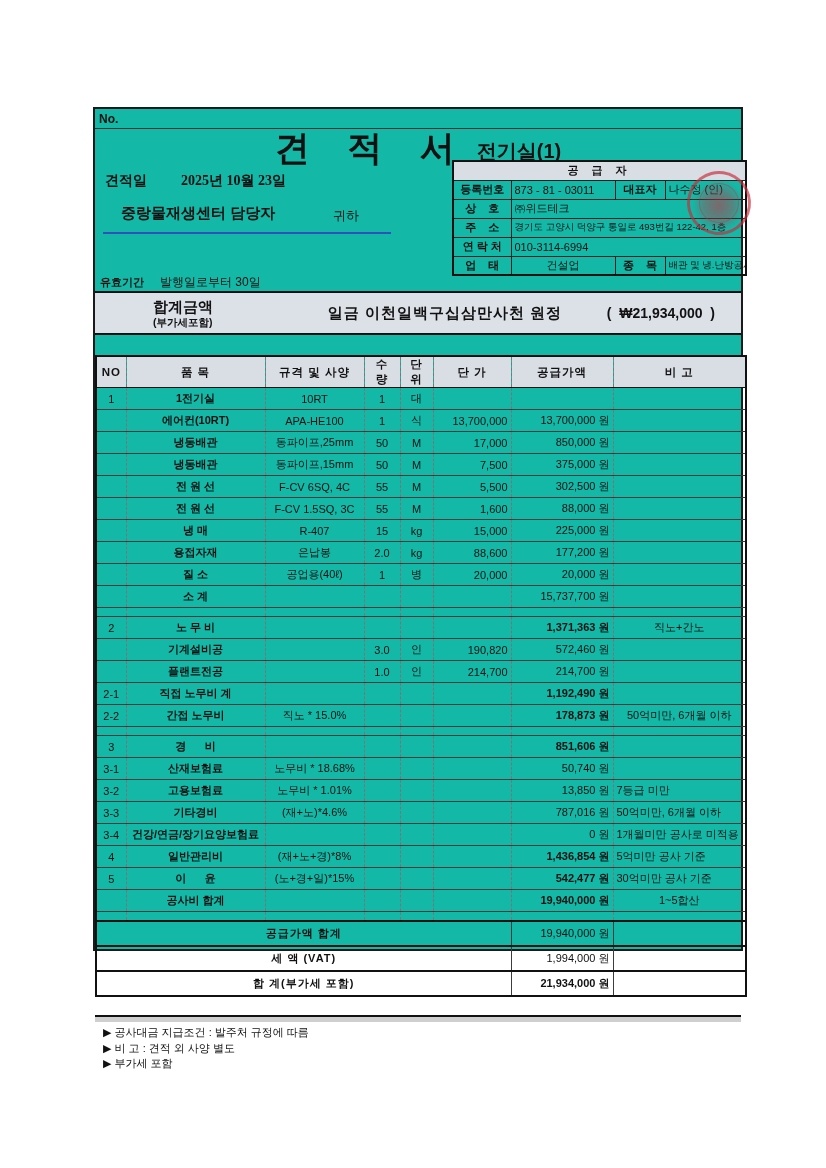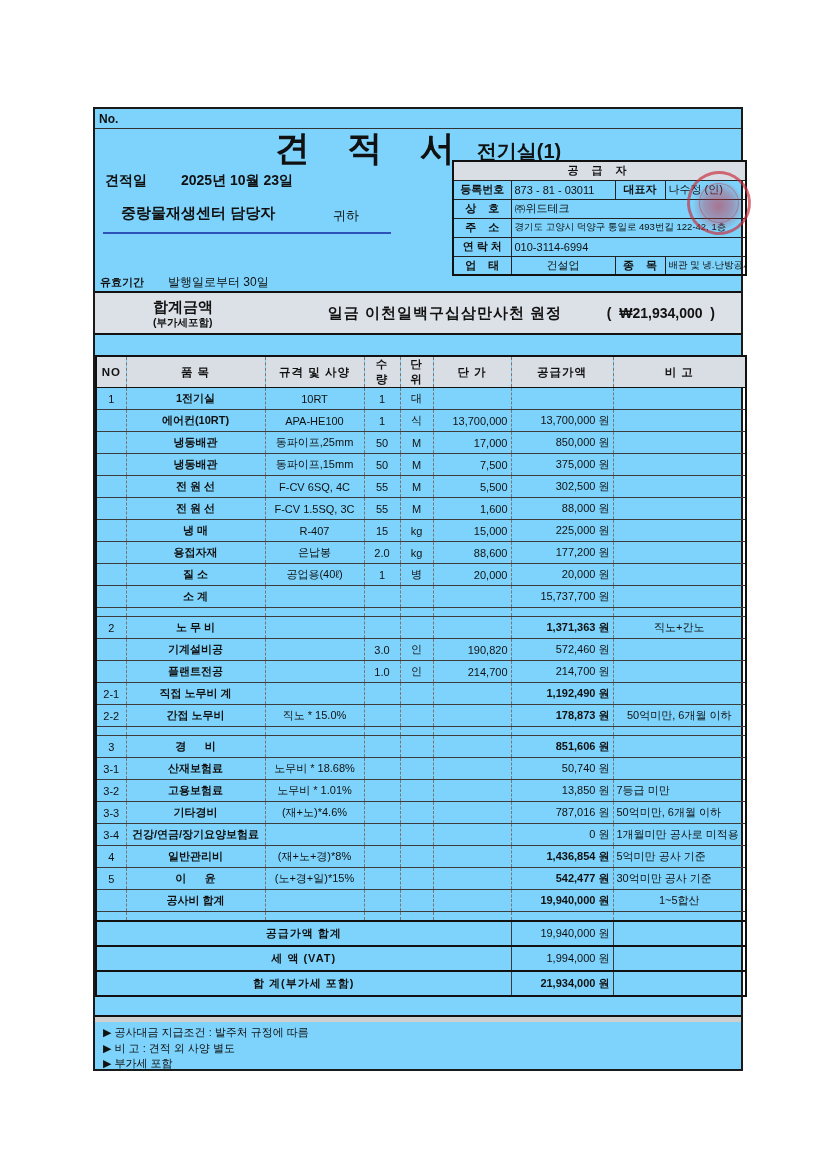--- a/index.html
+++ b/index.html
@@ -1,41 +1,41 @@
 <!DOCTYPE html>
 <html><head>
 <meta charset="utf-8">
 <style>
   html,body{margin:0;padding:0;background:#fff;}
   .page{position:relative;width:826px;height:1168px;background:#ffffff;
         font-family:"Liberation Sans","DejaVu Sans",sans-serif;color:#111;overflow:hidden;}
-  .doc{position:absolute;left:93px;top:107px;width:650px;height:964px;
-       border:2px solid #1a1a1a;background:#7dd3fc;box-sizing:border-box;}
+  .doc{position:absolute;left:93px;top:107px;width:650px;height:844px;
+       border:2px solid #1a1a1a;background:#14b8a6;box-sizing:border-box;}
 
   
   .no-strip{position:absolute;left:0;top:0;width:100%;height:20px;
             border-bottom:1px solid #333;font-weight:bold;font-size:12px;
             padding-left:4px;box-sizing:border-box;line-height:20px;}
 
   
   .title-row{position:absolute;left:0;top:20px;width:100%;display:flex;
              justify-content:center;align-items:flex-end;gap:16px;}
   .title-main{font-size:35px;font-weight:bold;letter-spacing:6px;white-space:pre;line-height:1.1;}
   .title-sub{font-size:20px;font-weight:bold;padding-bottom:3px;}
 
   
   .date-line{position:absolute;left:10px;top:63px;font-size:14px;font-weight:bold;white-space:pre;}
-  .date-line .val{margin-left:34px;}
+  .date-line .val{margin-left:34px;font-family:Liberation Serif, serif;}
   .recipient-line{position:absolute;left:26px;top:95px;font-size:15px;font-weight:bold;}
   .recipient-suffix{position:absolute;left:238px;top:98px;font-size:13px;font-weight:normal;}
   .recipient-underline{position:absolute;left:8px;top:123px;width:288px;height:0;
                        border-top:2px solid #2d52b8;}
   .validity-line{position:absolute;left:5px;top:165px;font-size:12px;}
   .validity-line .lbl{font-weight:bold;font-size:11px;}
-  .validity-line .val{margin-left:24px;}
+  .validity-line .val{margin-left:16px;}
 
   
   .supplier{position:absolute;left:357px;top:51px;width:293px;border-collapse:collapse;
             table-layout:fixed;}
   .supplier th,.supplier td{border:1px solid #222;font-size:11px;padding:1px 3px;
             height:19px;box-sizing:border-box;overflow:hidden;white-space:pre;margin-left:43px;}
   .supplier{border:2px solid #111;}
   .sup-head{background:#d9dde4;font-size:13px;font-weight:bold;letter-spacing:5px;
             text-align:center;height:22px;}
   .sup-lbl{font-weight:bold;text-align:center;}

